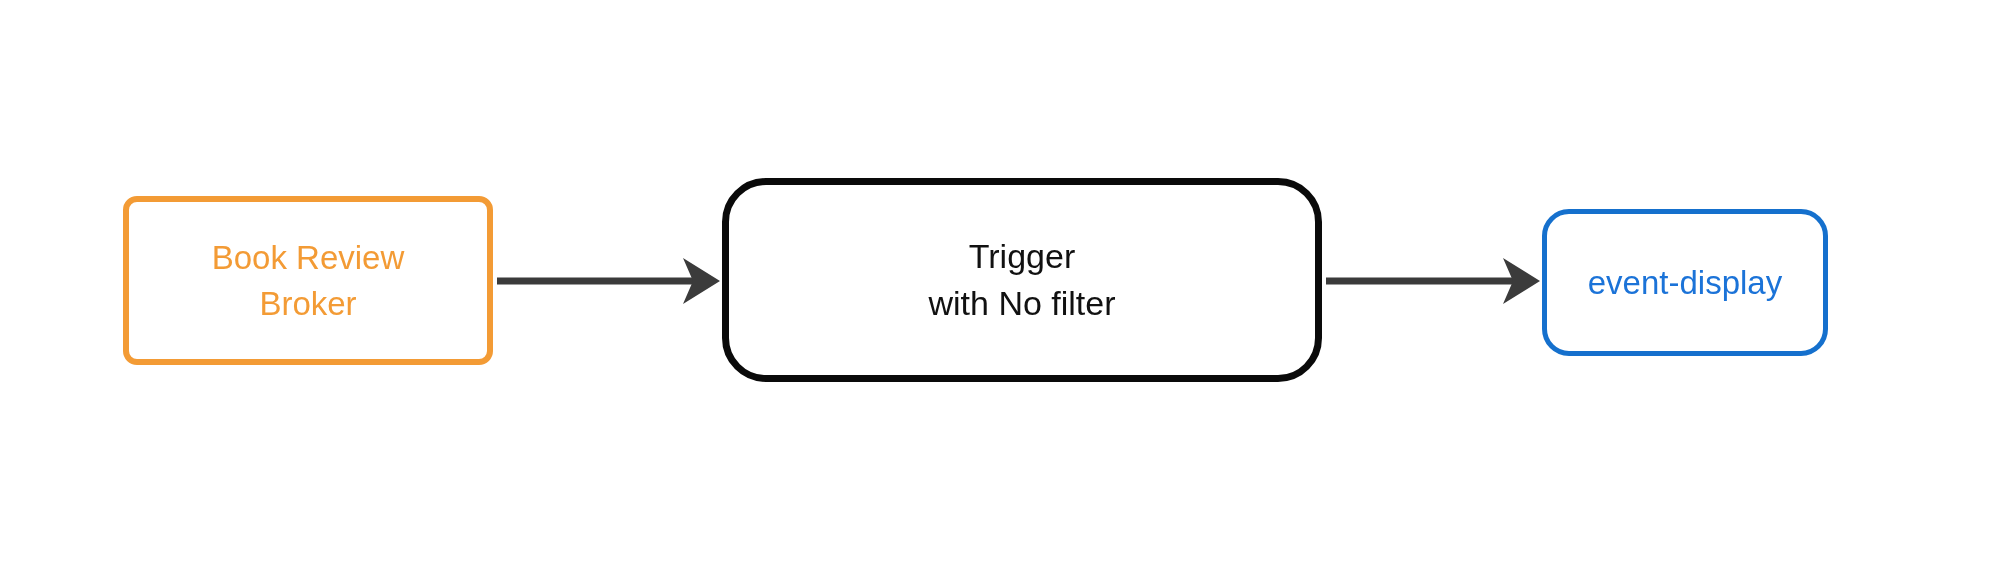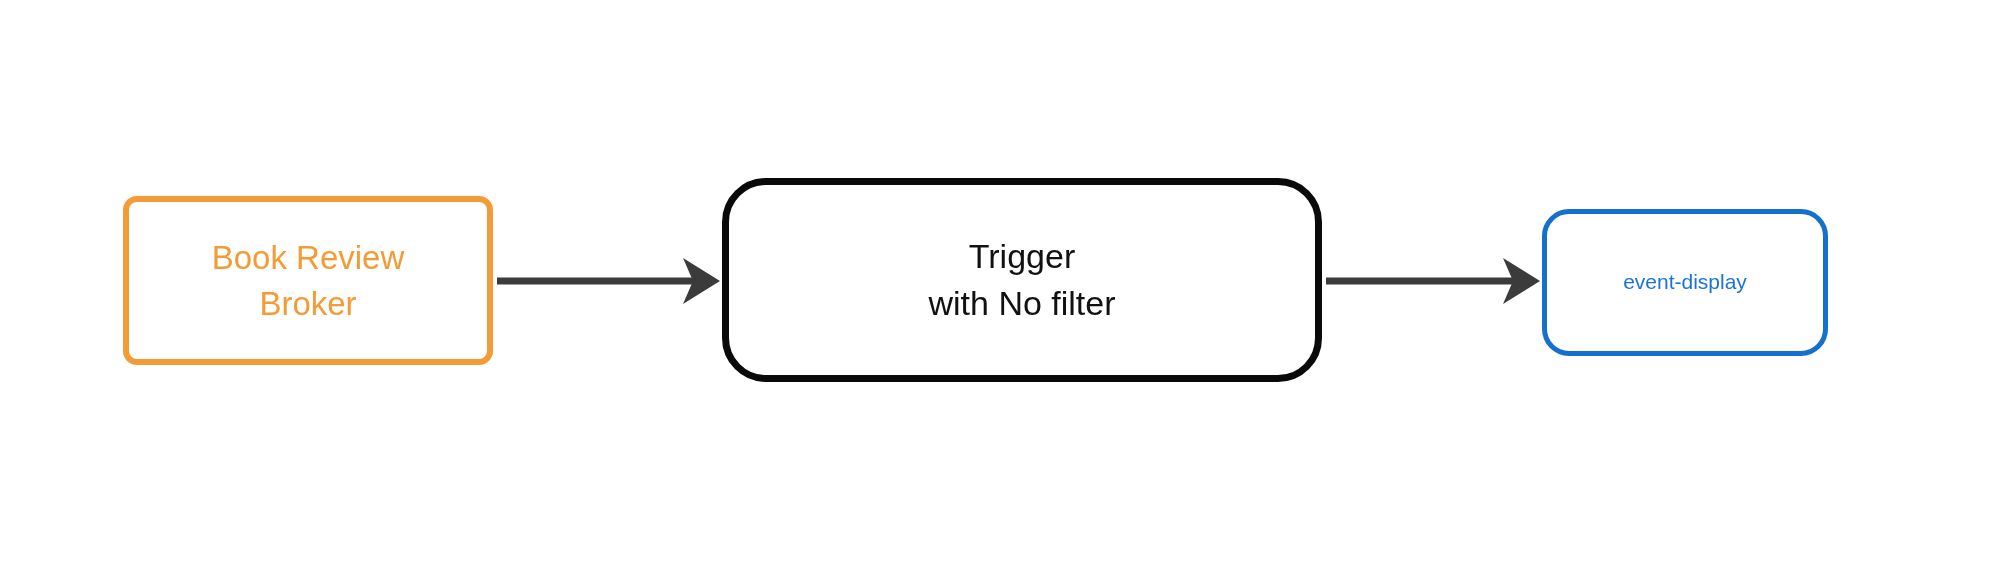--- a/index.html
+++ b/index.html
@@ -51,21 +51,21 @@
     font-size: 34px;
     color: #111111;
   }
   #node-event-display {
     left: 1542px;
     top: 209px;
     width: 286px;
     height: 147px;
     border: 5px solid #4d7c0f;
     border-radius: 27px;
-    font-size: 21px;
+    font-size: 33px;
     color: #1B73D8;
   }
   .arrow {
     position: absolute;
     top: 253px;
     height: 56px;
     color: #3B3B3B;
   }
   #arrow-1 { left: 497px; width: 223px; }
   #arrow-2 { left: 1326px; width: 214px; }

